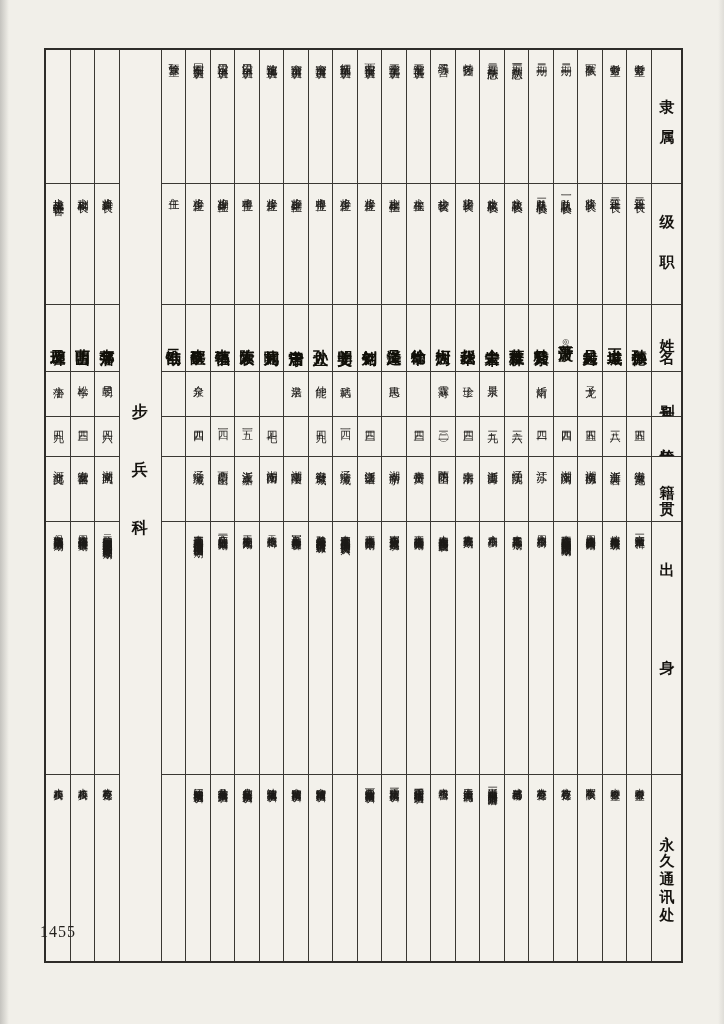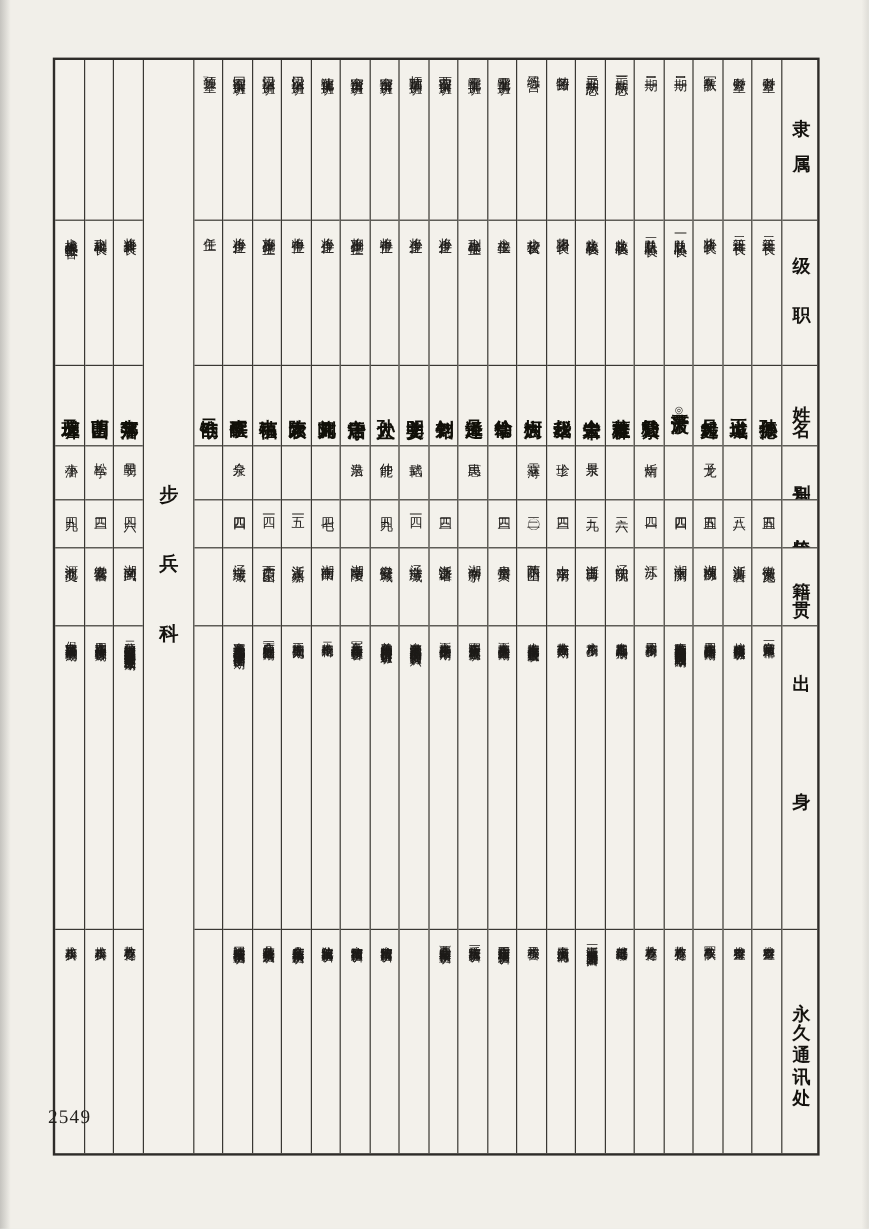--- a/index.html
+++ b/index.html
@@ -755,14 +755,14 @@
         </div>
     <div class="cell c-bg">
           <span class="vtext">保定九期骑科战术研究班一期</span>
         </div>
     <div class="cell c-addr">
           <span class="vtext">本校步兵科</span>
         </div>
   </div>
     </div>
 
-  <div class="page-number">2549</div>
+  <div class="page-number">1455</div>
 </div>
 
 </body></html>

